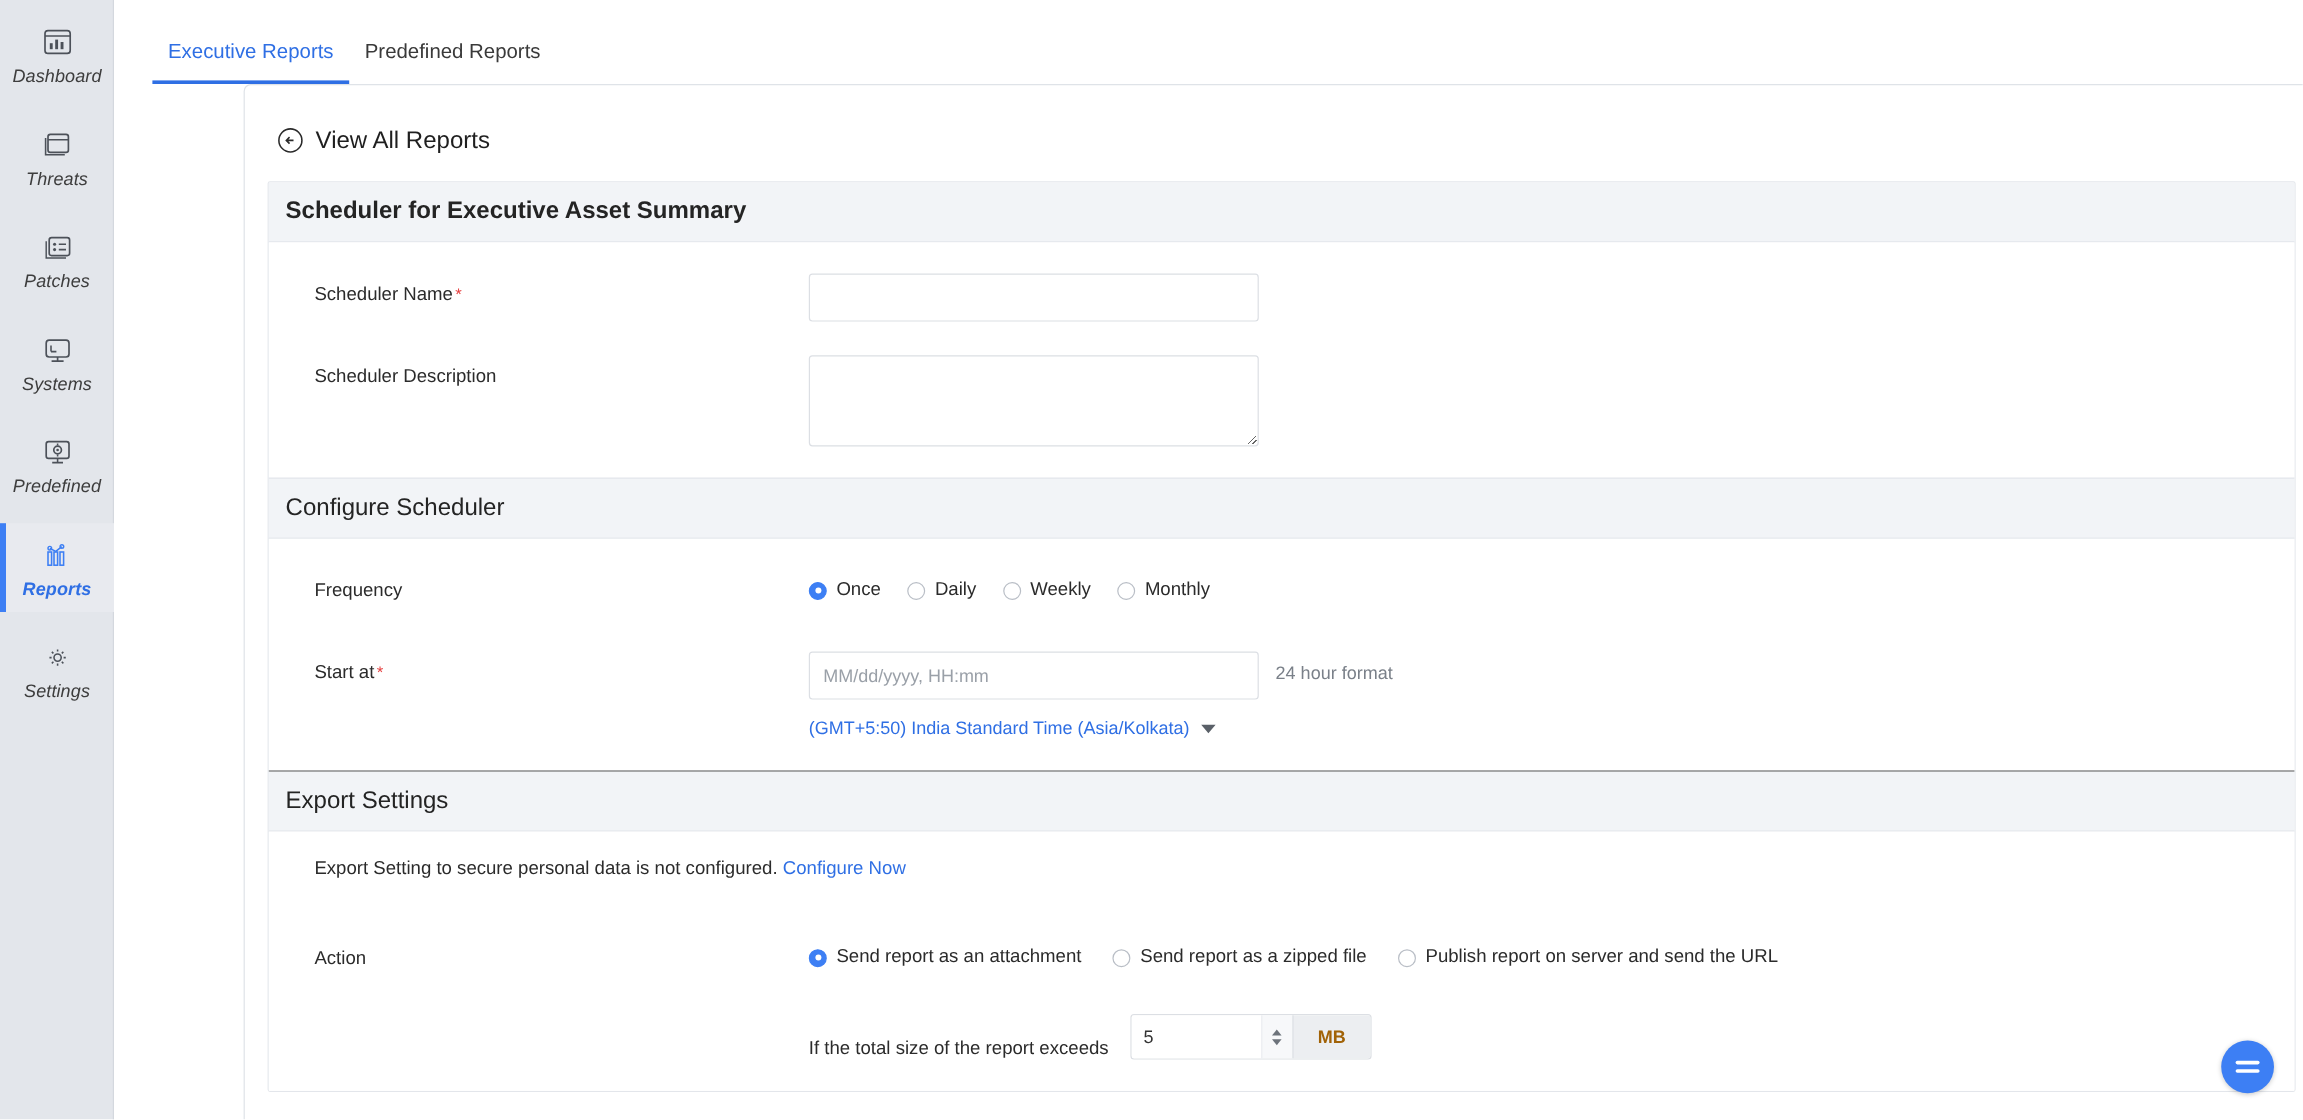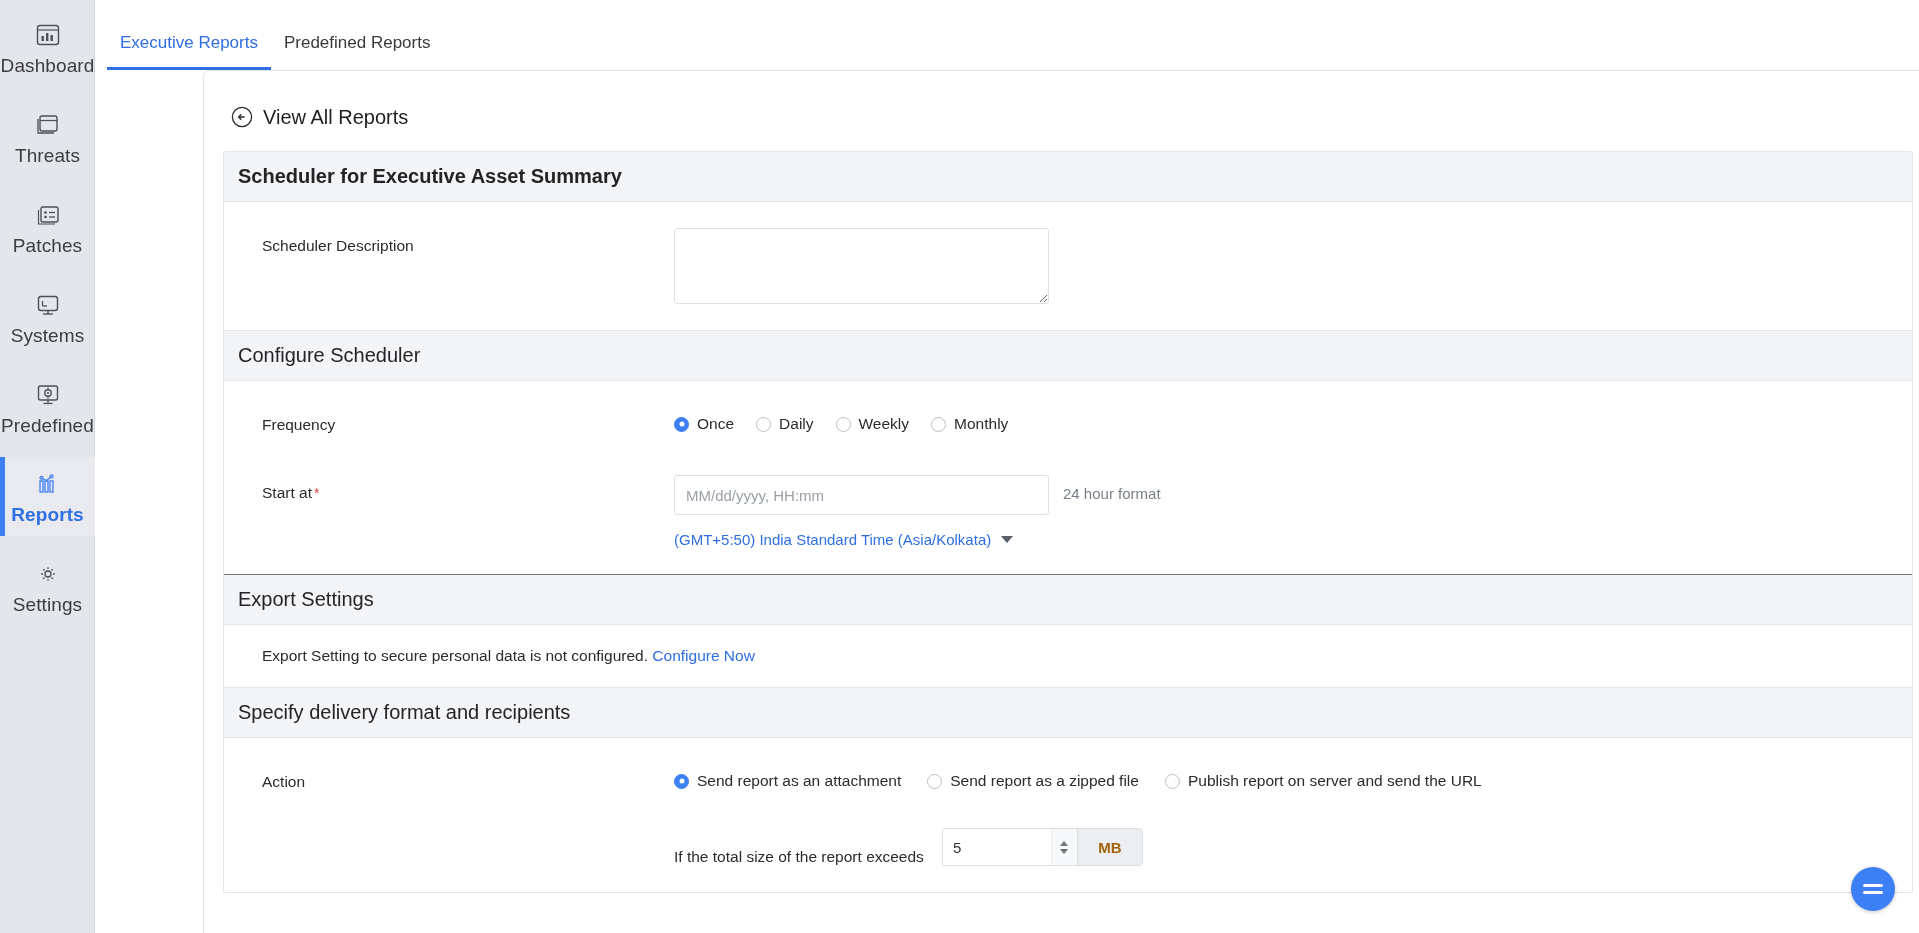--- a/index.html
+++ b/index.html
@@ -25,45 +25,46 @@
     position: relative;
     width: 95px;
     padding: 12px 0 10px 0;
     text-align: center;
     cursor: pointer;
     margin-bottom: 11px;
   }
   .nav-item .ico { height: 30px; display:flex; align-items:center; justify-content:center; }
   .nav-item .ico svg { display:block; }
   .nav-label {
-    font-size: 19px;
+    font-size: 15px;
     color: #3d3d3d;
     margin-top: 6px;
     letter-spacing: .1px;
     line-height: 1.1;
+    font-style: italic;
   }
   .nav-item.active { background: #e8eaef; }
   .nav-item.active::before {
     content:""; position:absolute; left:0; top:0; bottom:0; width:5px; background:#3d7ff4;
   }
   .nav-item.active .nav-label { color:#2f6fe4; font-weight:bold; }
 
   
   .main {
     flex: 1 1 auto;
     height: 933px;
     background: #ffffff;
     position: relative;
     overflow: hidden;
   }
   .tabbar {
     height: 70px;
     display:flex;
     align-items:flex-end;
-    padding-left: 12px;
+    padding-left: 32px;
     gap: 0px;
     background:#fff;
   }
   .tab {
     font-size: 17px;
     color: #3a3a3a;
     padding: 0 13px 17px 13px;
     cursor: pointer;
     position: relative;
     white-space: nowrap;
@@ -307,20 +308,28 @@
             </svg>
         </span>
         <span class="page-title">View All Reports</span>
       </div>
 
       <div class="form-panel">
 
         <div class="section-head bold">Scheduler for Executive Asset Summary</div>
         <div class="section-body">
 
+          <div class="row">
+            <div class="row-label">
+              <span>Scheduler Name</span><span class="req">*</span>
+            </div>
+            <div class="row-field">
+              <input class="txt" type="text" value="" placeholder="" style="">
+            </div>
+          </div>
 
           <div class="row">
             <div class="row-label">Scheduler Description</div>
             <div class="row-field">
               <textarea class="ta" placeholder="" style=""></textarea>
             </div>
           </div>
 
         </div>
 
@@ -371,21 +380,20 @@
         </div>
 
         <div class="section-head" style="border-top:1px solid #737373;">Export Settings</div>
         <div class="section-body" style="padding:0;">
           <div class="export-note">
             <span>Export Setting to secure personal data is not configured.</span>
             <a>Configure Now</a>
           </div>
         </div>
 
-        <div class="section-head" style="border-top:1px solid #e3e6eb;">Specify delivery format and recipients</div>
         <div class="section-body">
 
           <div class="row">
             <div class="row-label">Action</div>
             <div class="row-field">
               <div class="radio-group" style="gap:26px;">
                 <label class="radio-opt">
                   <span class="rb on"></span>
                   <span>Send report as an attachment</span>
                 </label>

